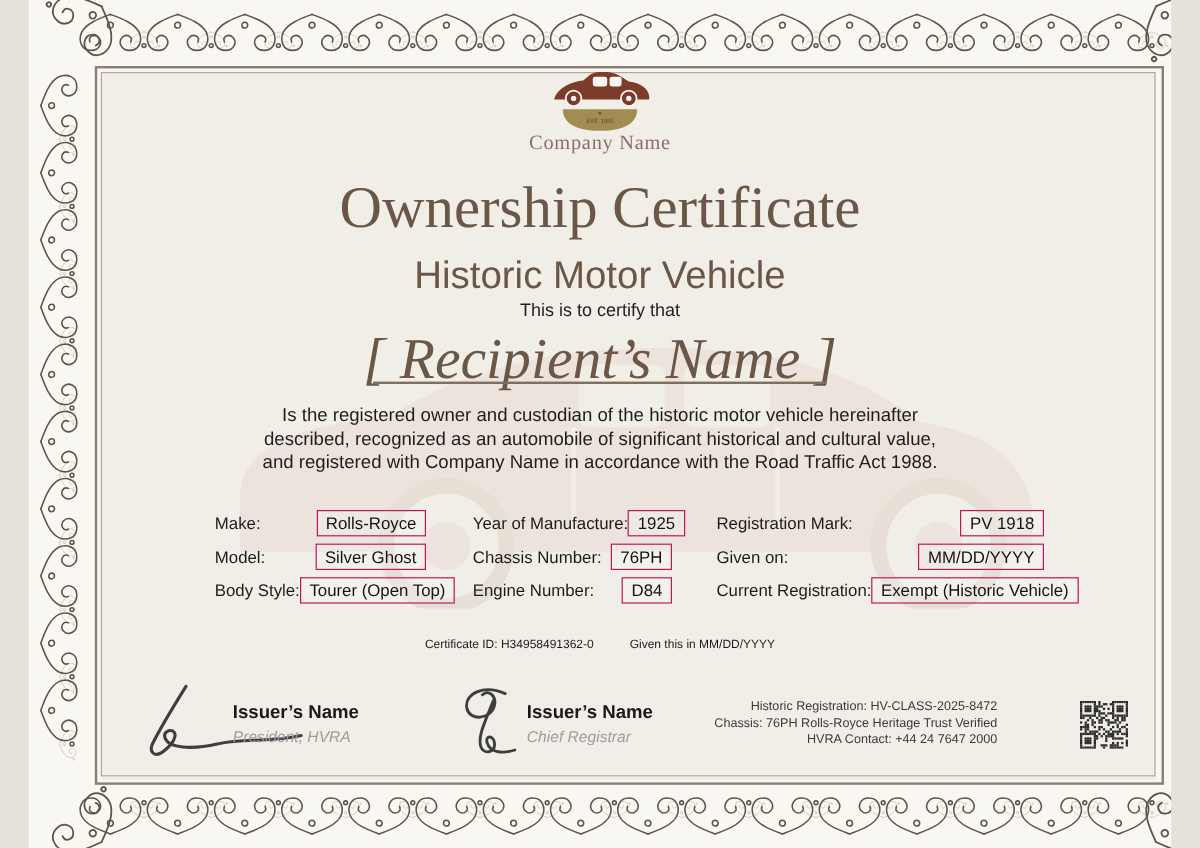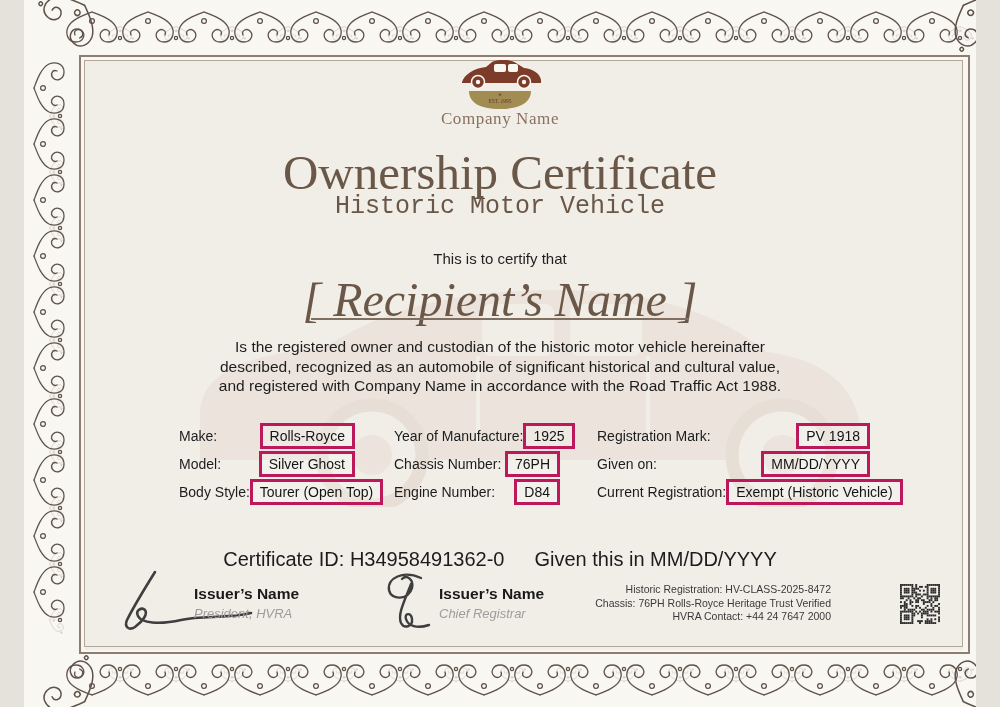--- a/index.html
+++ b/index.html
@@ -8,39 +8,39 @@
   .content-bg{position:absolute;left:61px;top:61px;width:878px;height:589px;background:#f1eee8;}
   .frame-outer{position:absolute;left:55px;top:55px;width:887px;height:595px;border:2px solid #8d7e71;}
   .frame-inner{position:absolute;left:60px;top:60px;width:877px;height:585px;border:1px solid #b3a79b;}
   svg.deco{position:absolute;left:0;top:0;}
   .wm{position:absolute;left:158px;top:252px;opacity:.55;}
   .logo{position:absolute;left:50%;top:60px;transform:translateX(-50%);}
   .company{position:absolute;left:50%;top:109px;transform:translateX(-50%);
     font-family:"Liberation Serif",serif;font-size:17px;letter-spacing:.6px;color:#8a7060;}
   .title{position:absolute;left:50%;top:144px;transform:translateX(-50%);white-space:nowrap;
     font-family:"Liberation Serif",serif;font-size:49px;color:#6a5747;}
-  .subtitle{position:absolute;left:50%;top:192px;transform:translateX(-50%);white-space:nowrap;
-    font-family:Liberation Mono, monospace;font-size:25px;color:#6a5747;}
+  .subtitle{position:absolute;left:50%;top:211px;transform:translateX(-50%);white-space:nowrap;
+    font-family:Liberation Sans, sans-serif;font-size:32px;color:#6a5747;}
   .certify{position:absolute;left:50%;top:250px;transform:translateX(-50%);font-size:15px;color:#1f1f1f;}
   .recipient{position:absolute;left:50%;top:272px;transform:translateX(-50%);white-space:nowrap;
     font-family:"Liberation Serif",serif;font-style:italic;font-size:48px;color:#6a5747;}
   .recipient-line{position:absolute;left:50%;top:318px;transform:translateX(-50%);width:378px;height:0;
     border-top:2px solid #806e5f;}
   .body-par{position:absolute;left:50%;top:337px;transform:translateX(-50%);width:590px;text-align:center;
     font-size:15.5px;line-height:1.26;color:#1e1e1e;}
   .col{position:absolute;top:424px;}
   .col1{left:155px;width:176px;}
   .col2{left:370px;width:166px;}
   .col3{left:573px;width:273px;}
   .frow{display:flex;align-items:center;height:23px;margin-bottom:5px;}
   .flabel{font-size:14px;color:#1c1c1c;white-space:nowrap;}
-  .fbox{margin-left:auto;border:3px solid #be185d;padding:2px 7px;font-size:14px;color:#141414;
+  .fbox{margin-left:auto;border:1px solid #be185d;padding:2px 7px;font-size:14px;color:#141414;
     white-space:nowrap;background:rgba(252,250,246,.25);}
   .certline{position:absolute;left:50%;top:532px;transform:translateX(-50%);white-space:nowrap;
-    font-size:20px;color:#1c1c1c;margin-top:16px;}
+    font-size:10px;color:#1c1c1c;}
   .certline .gap{display:inline-block;width:30px;}
   .sigblock{position:absolute;top:568px;height:70px;}
   .sig1{left:95px;width:260px;}
   .sig2{left:355px;width:240px;}
   .sig-svg{position:absolute;left:0;top:2px;}
   .sig-text{position:absolute;top:17px;}
   .sig1 .sig-text{left:75px;}
   .sig2 .sig-text{left:60px;}
   .sig-name{font-size:15.5px;font-weight:bold;color:#191919;}
   .sig-title{font-size:13px;color:#9c9c9c;margin-top:3px;font-style:italic;}

